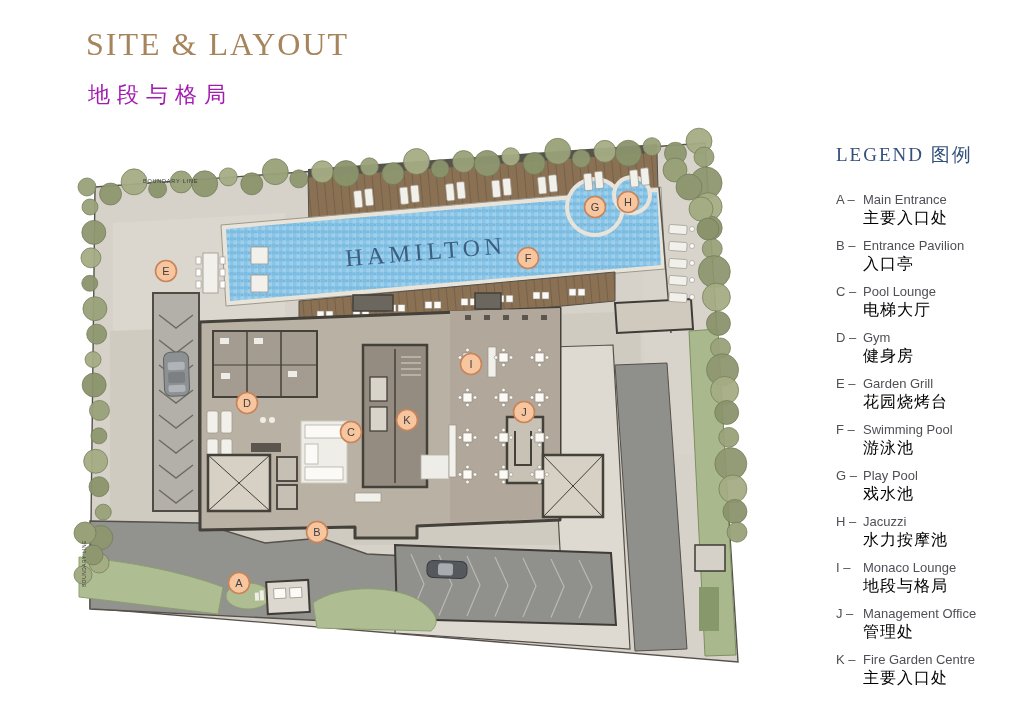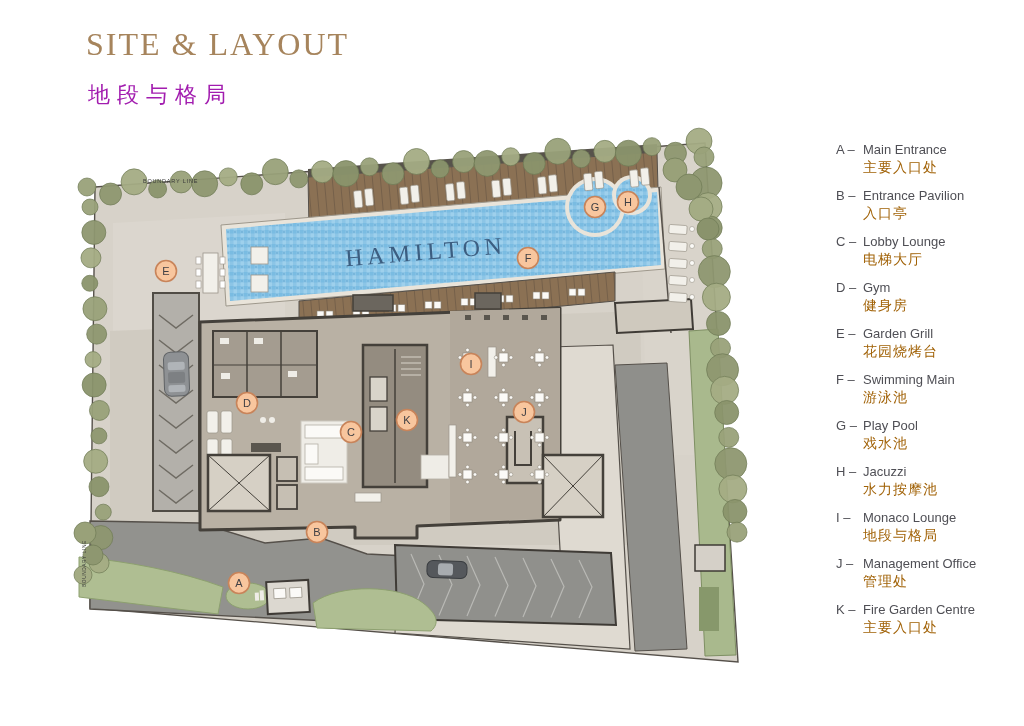--- a/index.html
+++ b/index.html
@@ -11,22 +11,22 @@
   .page-subtitle{position:absolute;left:88px;top:80px;
         font-family:"Liberation Serif",serif;font-size:22px;letter-spacing:7px;
         color:#a21caf;}
   .legend{position:absolute;left:836px;top:142px;width:184px;}
   .legend-title{font-family:"Liberation Serif",serif;font-size:19px;letter-spacing:2px;
         color:#34517C;margin-bottom:24px;}
   .legend-item{display:grid;grid-template-columns:27px 1fr;column-gap:0;
         margin-bottom:12px;color:#4F4F55;font-size:13px;line-height:16px;}
   .li-key{grid-column:1;grid-row:1;}
   .li-en{grid-column:2;grid-row:1;}
-  .li-zh{grid-column:2;grid-row:2;margin-top:2px;font-size:14px;
-        font-family:"Liberation Serif",serif;color:#a16207;letter-spacing:1px;}
+  .li-zh{grid-column:2;grid-row:2;margin-top:2px;font-size:16px;
+        font-family:"Liberation Serif",serif;color:#000000;letter-spacing:1px;}
   svg text{user-select:none;}
 </style>
 </head>
 <body>
 
 <div class="page">
 
   <div class="page-title">SITE &amp; LAYOUT</div>
   <div class="page-subtitle">地段与格局</div>
 
@@ -422,54 +422,58 @@
           <text x="469" y="287" text-anchor="middle" dy="0.36em" font-size="11" font-family="Liberation Sans, sans-serif" fill="#3F3F44">J</text>
         </g>
         <g>
           <circle cx="352" cy="295" r="10.5" fill="#F8C69E" stroke="#C8845A" stroke-width="1.6"></circle>
           <text x="352" y="295" text-anchor="middle" dy="0.36em" font-size="11" font-family="Liberation Sans, sans-serif" fill="#3F3F44">K</text>
         </g>
       </g>
   </svg>
 
   <div class="legend">
+    <div class="legend-title">
+      <span>LEGEND</span>
+      <span>图例</span>
+    </div>
     <div class="legend-items">
   <div class="legend-item">
     <div class="li-key">A –</div>
     <div class="li-en">Main Entrance</div>
     <div class="li-zh">主要入口处</div>
   </div>
 
   <div class="legend-item">
     <div class="li-key">B –</div>
     <div class="li-en">Entrance Pavilion</div>
     <div class="li-zh">入口亭</div>
   </div>
 
   <div class="legend-item">
     <div class="li-key">C –</div>
-    <div class="li-en">Lobby Lounge</div>
+    <div class="li-en">Pool Lounge</div>
     <div class="li-zh">电梯大厅</div>
   </div>
 
   <div class="legend-item">
     <div class="li-key">D –</div>
     <div class="li-en">Gym</div>
     <div class="li-zh">健身房</div>
   </div>
 
   <div class="legend-item">
     <div class="li-key">E –</div>
     <div class="li-en">Garden Grill</div>
     <div class="li-zh">花园烧烤台</div>
   </div>
 
   <div class="legend-item">
     <div class="li-key">F –</div>
-    <div class="li-en">Swimming Main</div>
+    <div class="li-en">Swimming Pool</div>
     <div class="li-zh">游泳池</div>
   </div>
 
   <div class="legend-item">
     <div class="li-key">G –</div>
     <div class="li-en">Play Pool</div>
     <div class="li-zh">戏水池</div>
   </div>
 
   <div class="legend-item">

